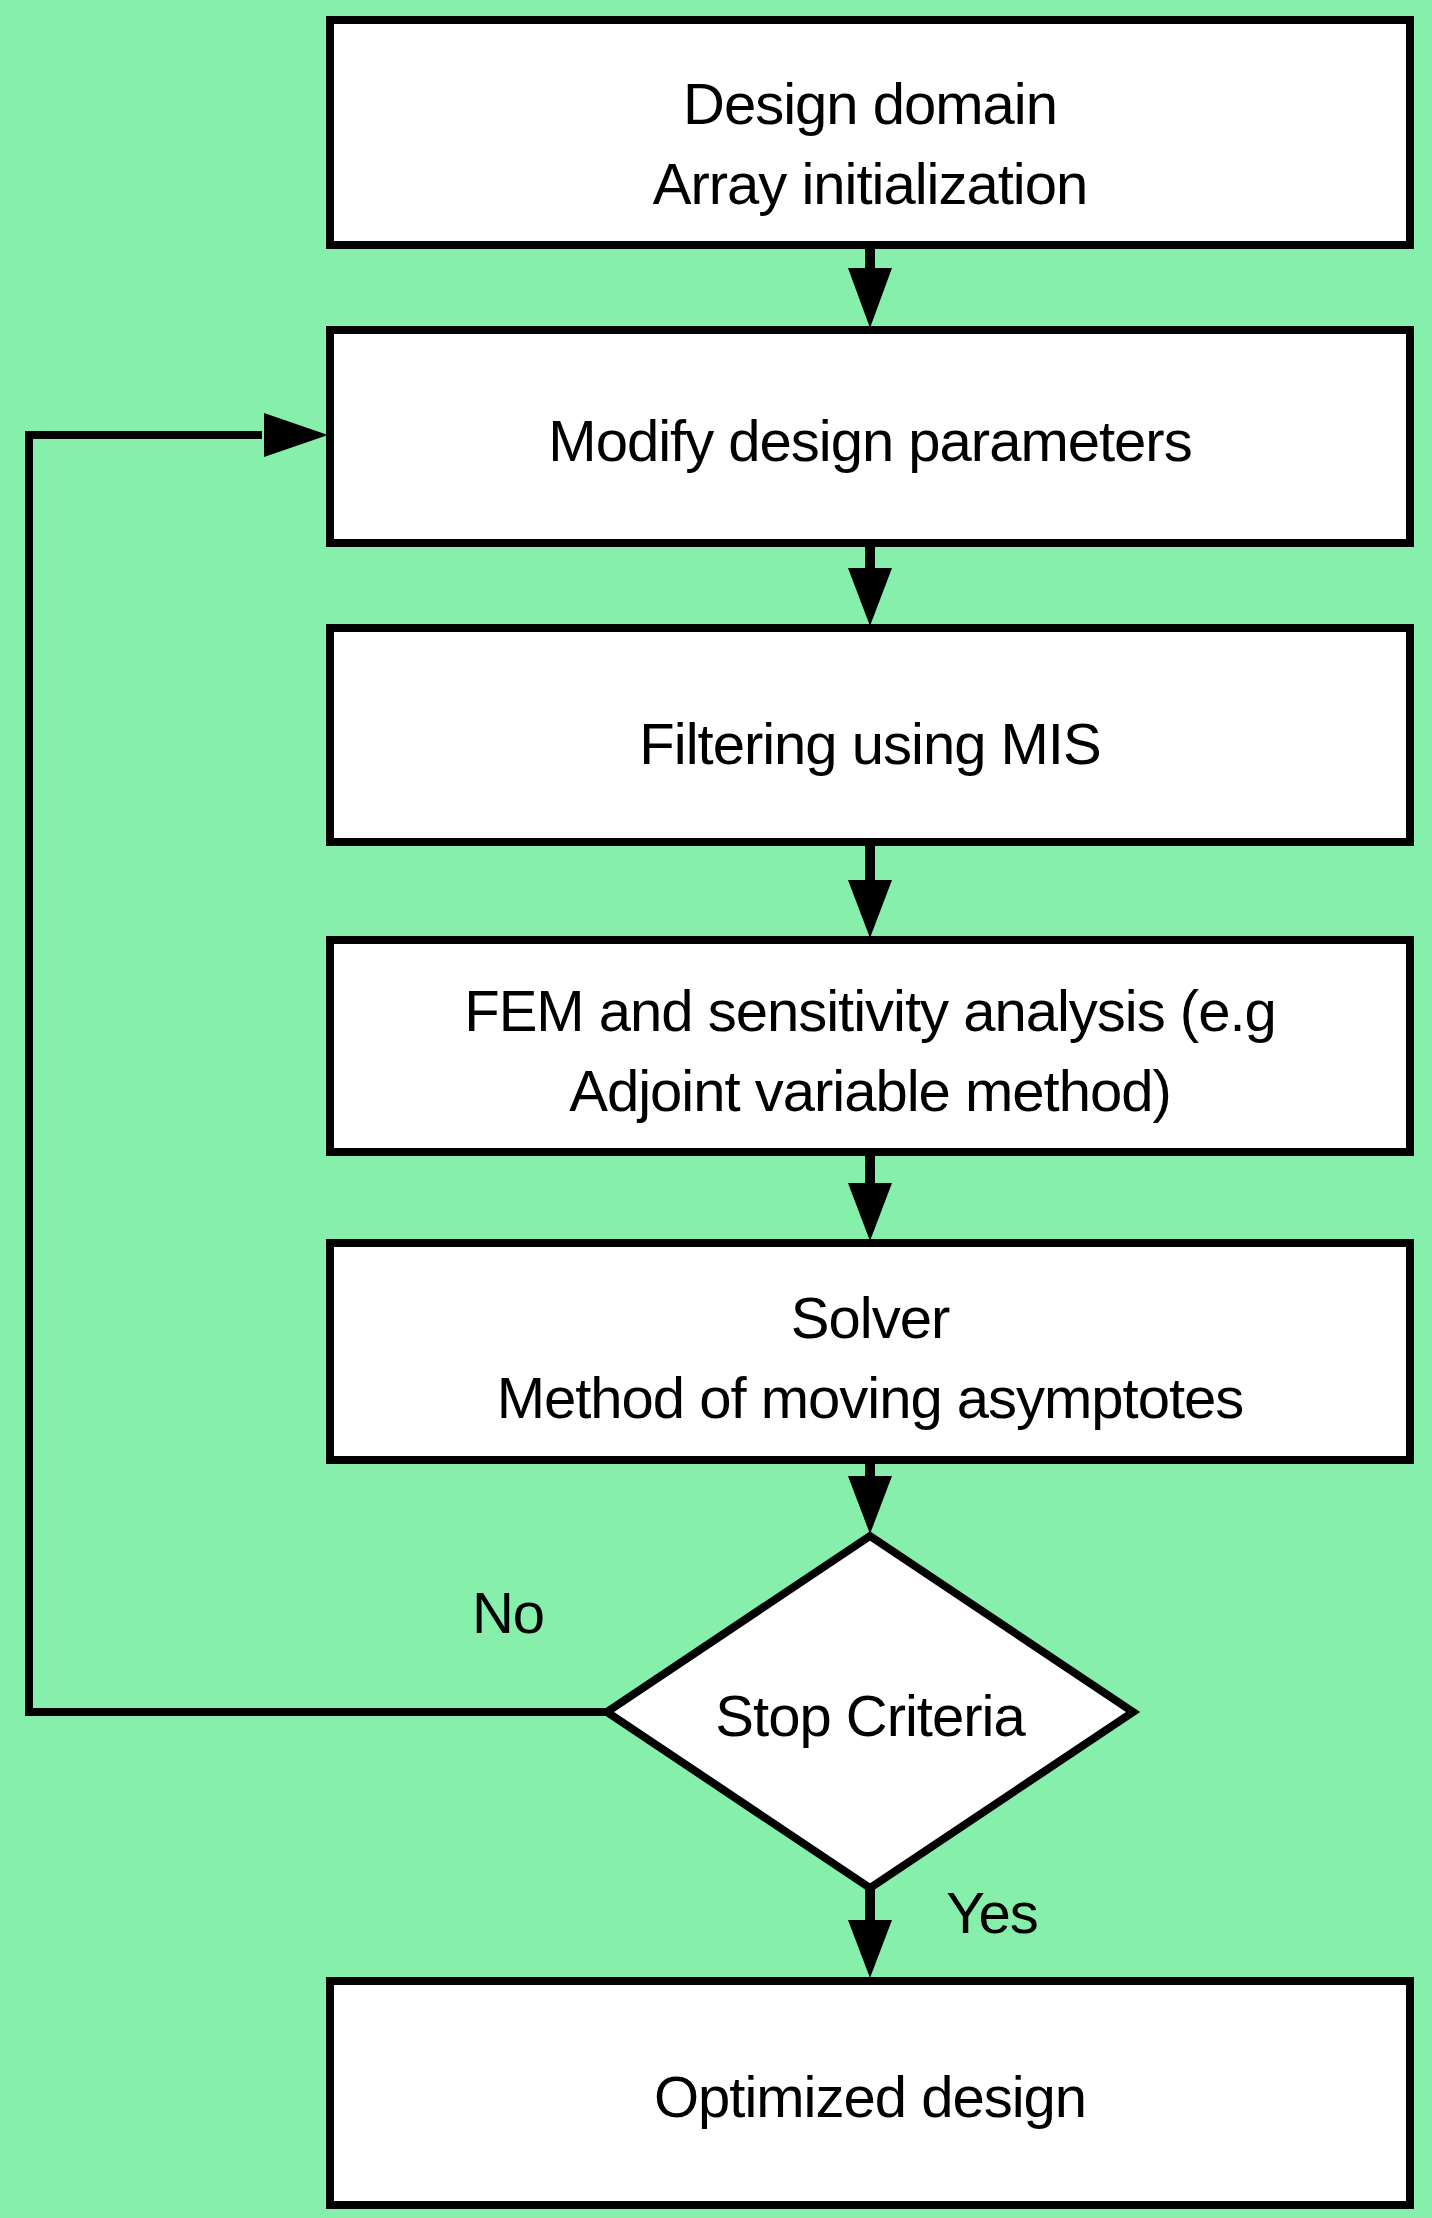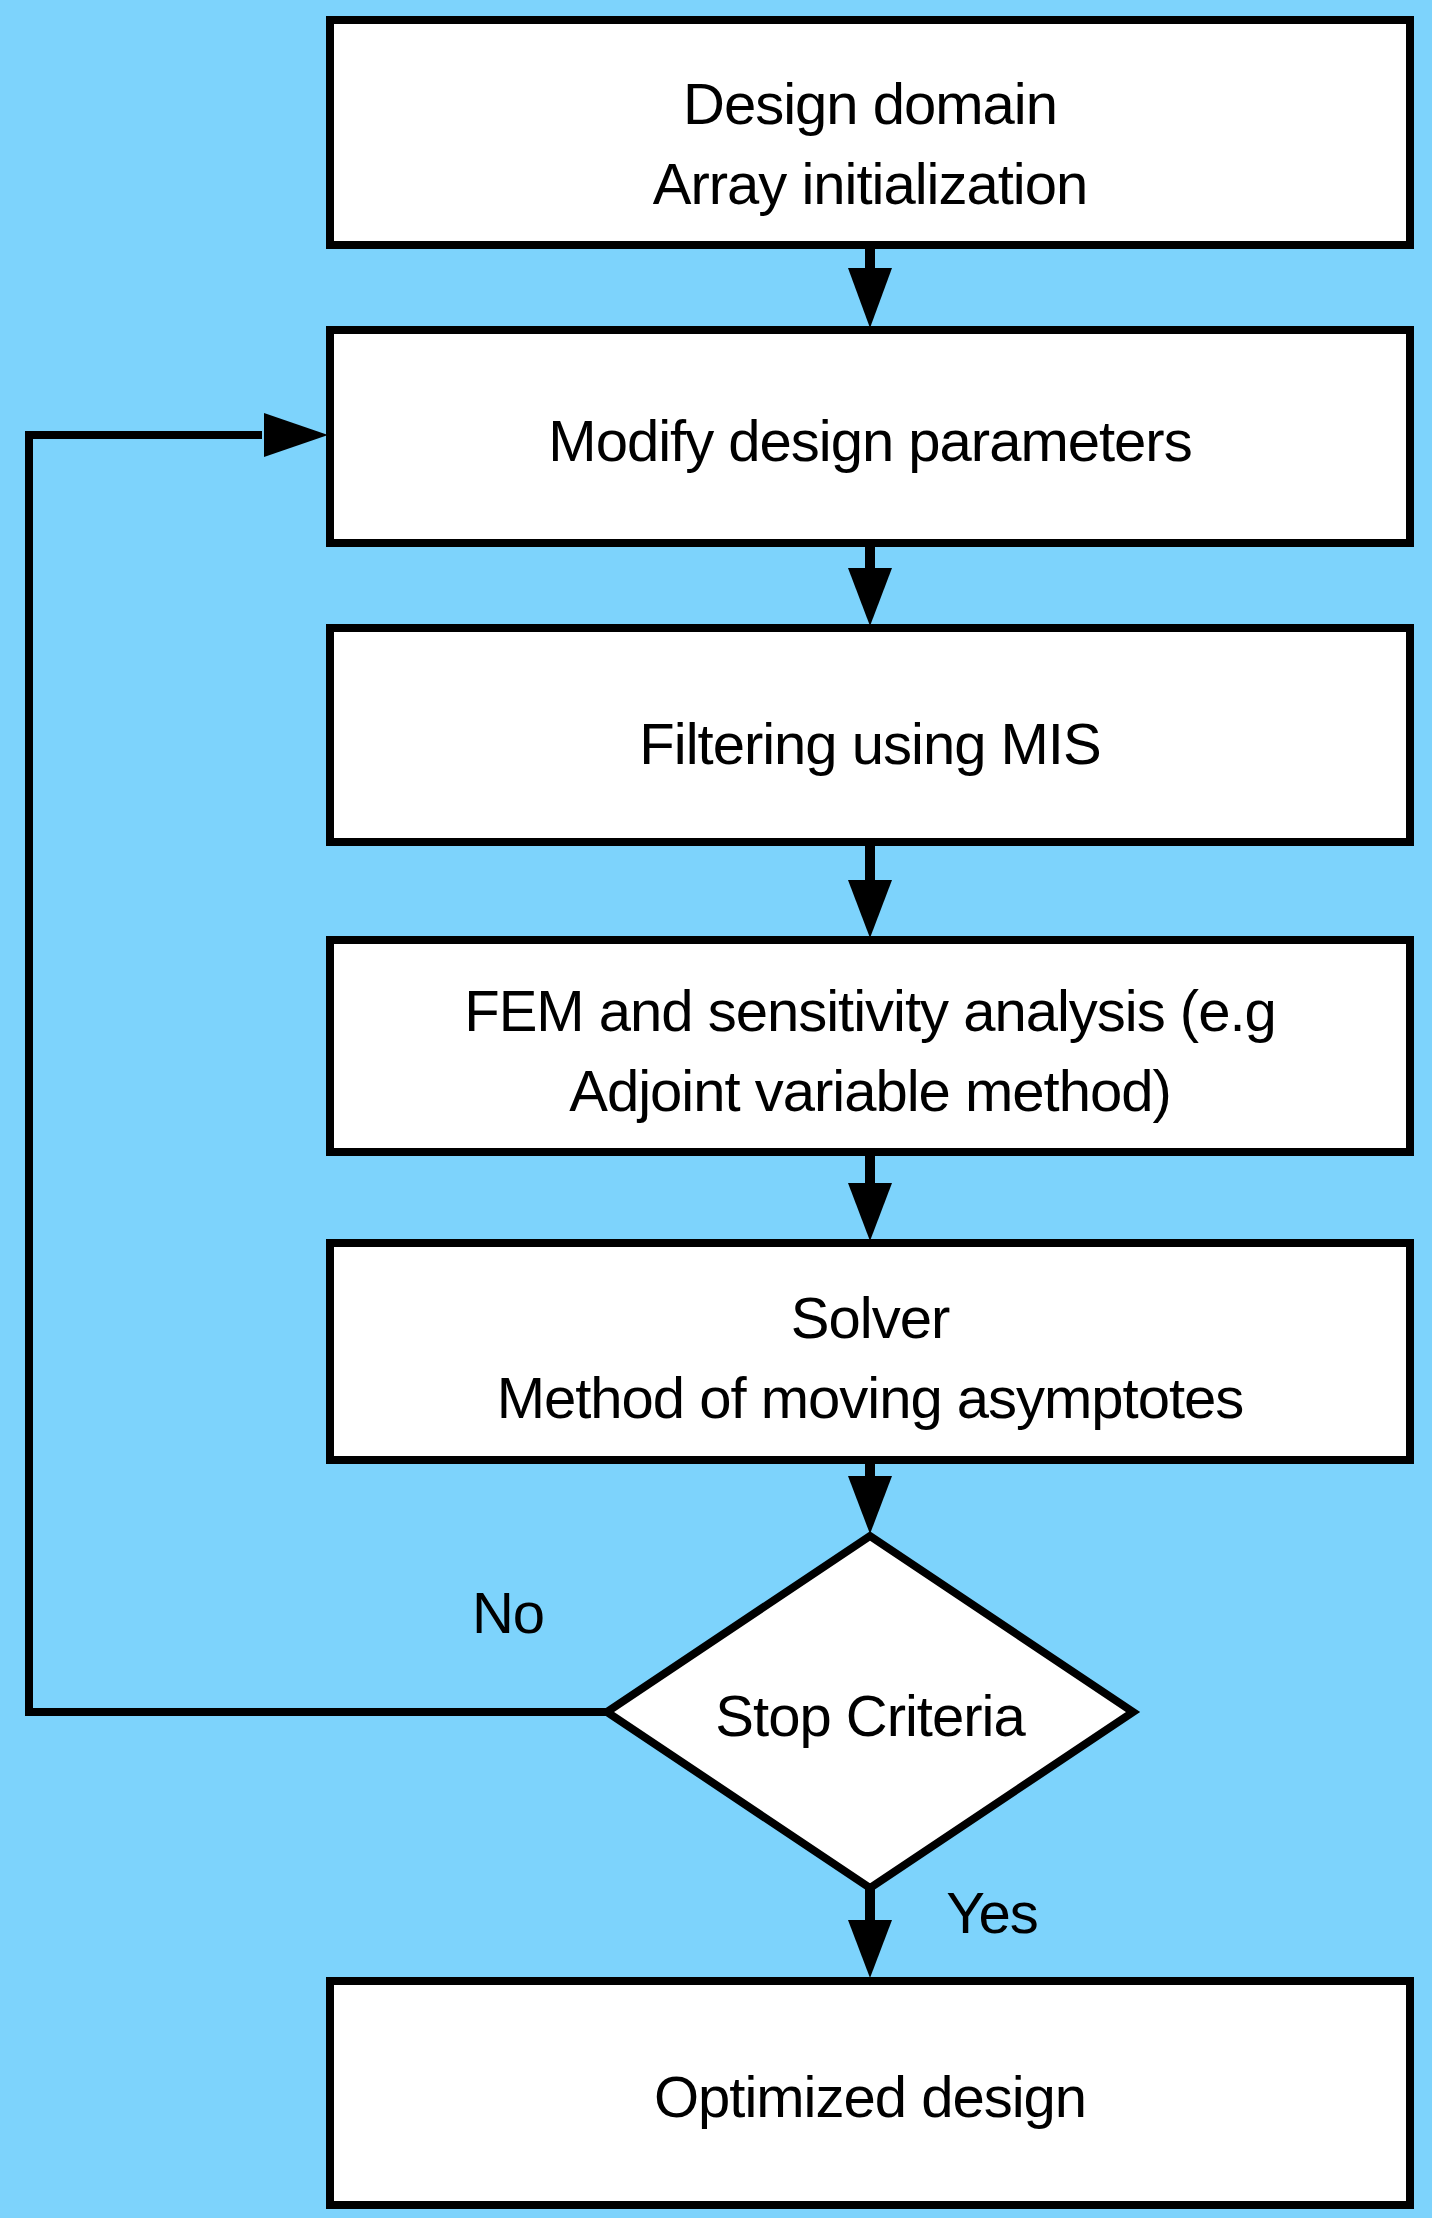--- a/index.html
+++ b/index.html
@@ -4,21 +4,21 @@
 <style>
   html, body {
     margin: 0;
     padding: 0;
     background: #ffffff;
   }
   .canvas-wrap {
     position: relative;
     width: 1432px;
     height: 2218px;
-    background: #7dd3fc;
+    background: #86efac;
   }
   svg {
     display: block;
   }
   .node-box {
     fill: #ffffff;
     stroke: #000000;
     stroke-width: 8;
   }
   .edge-line {

